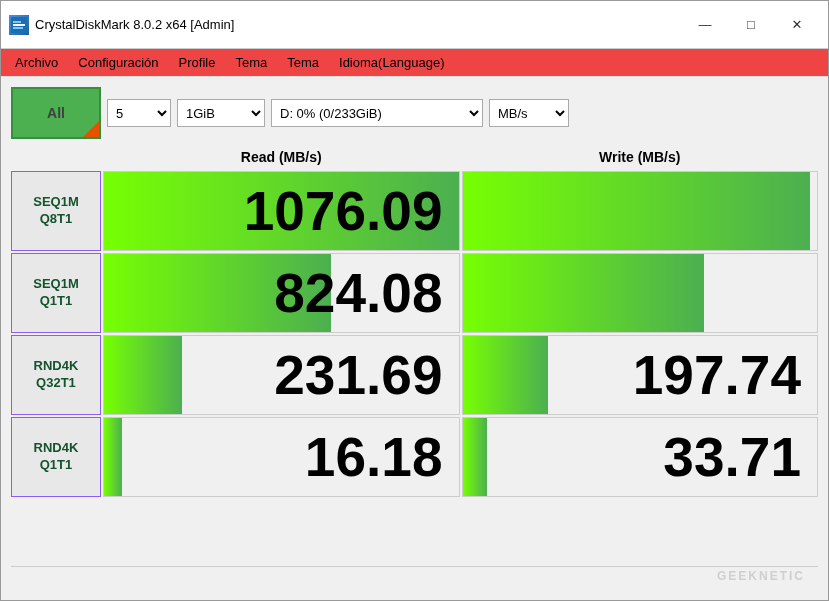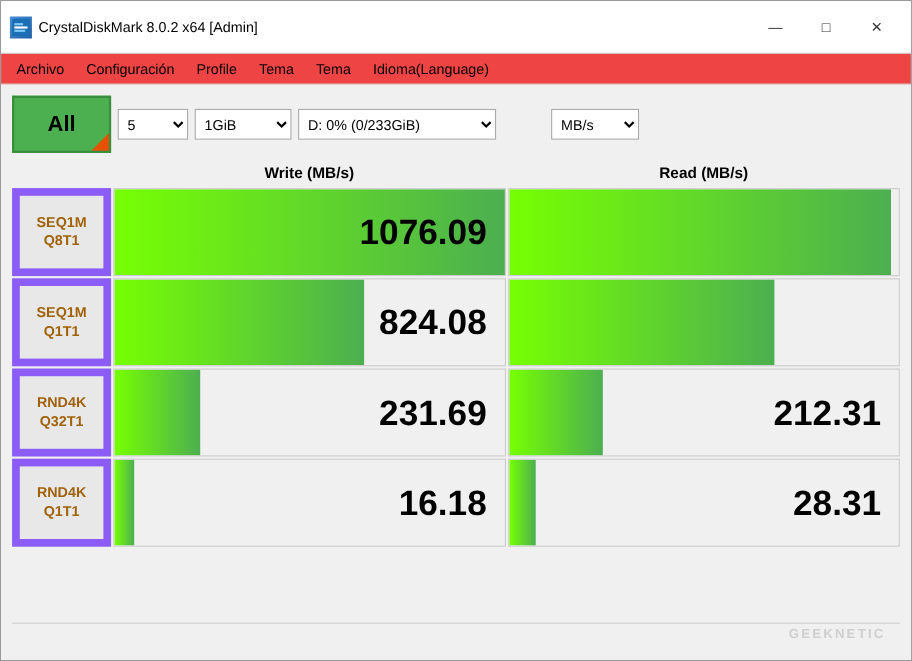--- a/index.html
+++ b/index.html
@@ -91,23 +91,23 @@
     }
     
     .controls-row {
       display: flex;
       align-items: center;
       gap: 6px;
       margin-bottom: 2px;
     }
     .all-btn {
       background: #4caf50;
-      color: #000000;
-      font-weight: bold;
-      font-size: 20px;
+      color: #404040;
+      font-weight: bold;
+      font-size: 14px;
       width: 90px;
       height: 52px;
       border: 2px solid #388e3c;
       cursor: pointer;
       display: flex;
       align-items: center;
       justify-content: center;
       position: relative;
       flex-shrink: 0;
       text-align: center;
@@ -126,22 +126,22 @@
     .select-control {
       height: 28px;
       border: 1px solid #aaa;
       background: white;
       font-size: 13px;
       padding: 0 4px;
       cursor: pointer;
     }
     .select-count { width: 64px; }
     .select-size { width: 88px; }
-    .select-drive { width: 180px; }
-    .select-unit { width: 80px; margin-left: 44px; }
+    .select-drive { width: 212px; }
+    .select-unit { width: 80px; }
     
     .benchmark-table {
       flex: 1;
       display: flex;
       flex-direction: column;
       gap: 2px;
     }
     .table-header-row {
       display: grid;
       grid-template-columns: 90px 1fr 1fr;
@@ -158,37 +158,37 @@
     }
     .table-header-cell.empty { background: transparent; }
     .bench-row {
       display: grid;
       grid-template-columns: 90px 1fr 1fr;
       gap: 2px;
       height: 80px;
     }
     .bench-label {
       background: #e8e8e8;
-      border: 7px solid #8b5cf6;
+      border: 1px solid #8b5cf6;
       display: flex;
       align-items: center;
       justify-content: center;
       font-size: 13px;
       font-weight: bold;
       text-align: center;
-      color: #a16207;
+      color: #14532d;
       line-height: 1.3;
     }
     .bench-cell {
       border: 1px solid #ccc;
       display: flex;
       align-items: center;
       justify-content: flex-end;
       padding-right: 16px;
-      font-size: 32px;
+      font-size: 55px;
       font-weight: bold;
       color: #000;
       position: relative;
       overflow: hidden;
     }
     .bench-cell .green-bar {
       position: absolute;
       left: 0;
       top: 0;
       height: 100%;
@@ -283,22 +283,22 @@
         <option>GB/s</option>
         <option>IOPS</option>
         <option>μs</option>
       </select>
     </div>
 
     <div class="benchmark-table">
 
       <div class="table-header-row">
         <div class="table-header-cell empty"></div>
+        <div class="table-header-cell">Read (MB/s)</div>
         <div class="table-header-cell">Write (MB/s)</div>
-        <div class="table-header-cell">Read (MB/s)</div>
       </div>
 
       <div class="bench-row">
         <div class="bench-label">
           <span>SEQ1M<br>Q8T1</span>
         </div>
         <div class="bench-cell">
           <div class="green-bar" style="width:100%"></div>
           <span class="value">1076.09</span>
         </div>
@@ -323,35 +323,35 @@
       <div class="bench-row">
         <div class="bench-label">
           <span>RND4K<br>Q32T1</span>
         </div>
         <div class="bench-cell">
           <div class="green-bar" style="width:22%"></div>
           <span class="value">231.69</span>
         </div>
         <div class="bench-cell">
           <div class="green-bar" style="width:24%"></div>
-          <span class="value">212.31</span>
+          <span class="value">197.74</span>
         </div>
       </div>
 
       <div class="bench-row">
         <div class="bench-label">
           <span>RND4K<br>Q1T1</span>
         </div>
         <div class="bench-cell">
           <div class="green-bar" style="width:5%"></div>
           <span class="value">16.18</span>
         </div>
         <div class="bench-cell">
           <div class="green-bar" style="width:7%"></div>
-          <span class="value">28.31</span>
+          <span class="value">33.71</span>
         </div>
       </div>
 
     </div>
 
     <div class="status-bar">
     </div>
 
   </div>
 

